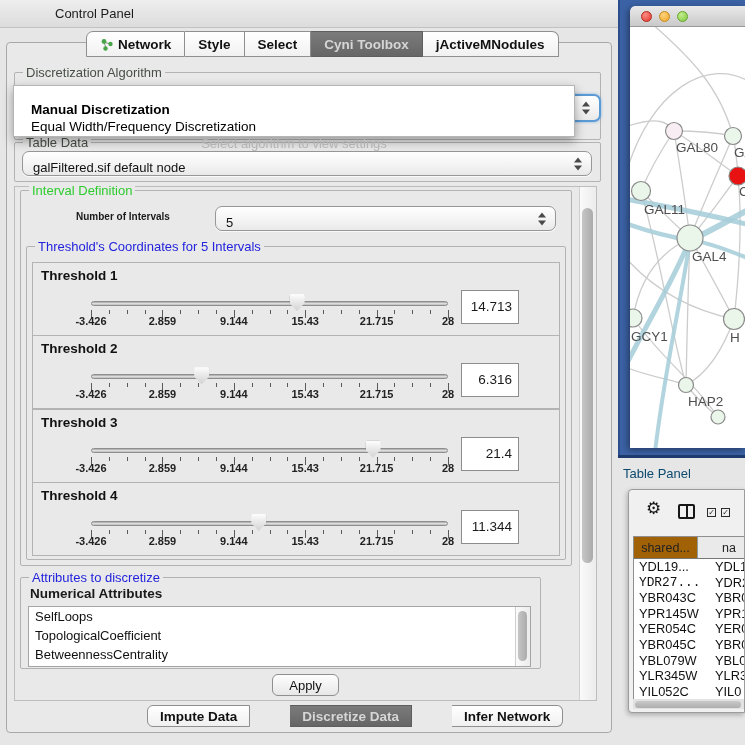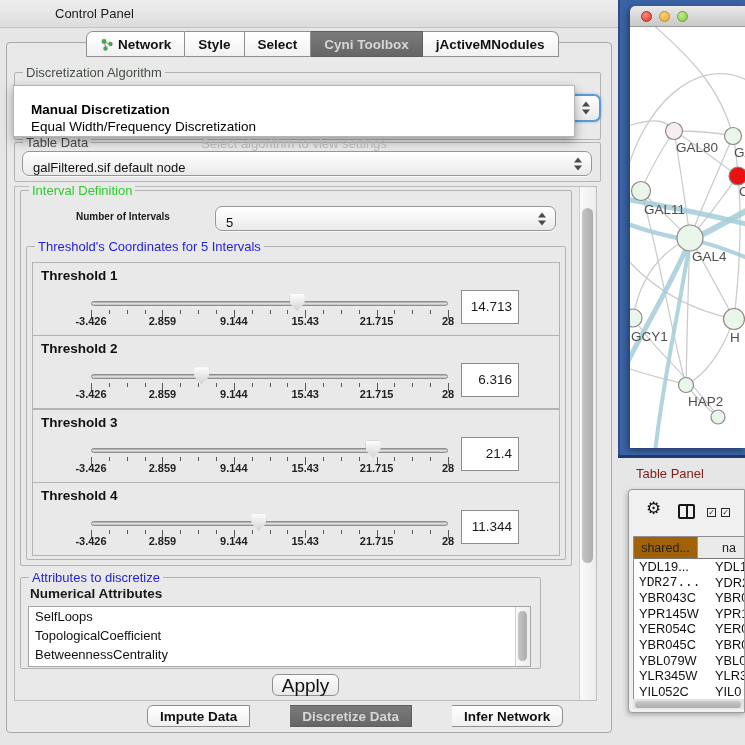--- a/index.html
+++ b/index.html
@@ -74,42 +74,42 @@
     font-weight:bold; color:#222; }
   .val-box { position:absolute; left:428px; top:27px; width:58px; height:34px; background:#fff;
     border:1px solid #8d8d8d; text-align:right; line-height:32px; padding-right:6px; font-size:13.5px; }
 
   
   .attr-list { position:absolute; background:#fff; border:1px solid #a5a5a5; overflow:hidden; }
   .attr-item { padding-left:6px; font-size:13px; line-height:19px; color:#111; white-space:nowrap; }
 
   
   .btn { position:absolute; background:linear-gradient(#fefefe,#e7e7e7); border:1px solid #8f8f8f;
-    border-radius:6px; text-align:center; font-size:19px; color:#111; }
+    border-radius:6px; text-align:center; font-size:13px; color:#111; }
   .bottom-tabstrip { position:absolute; left:147px; top:705px; display:flex; z-index:6;gap:40px; }
   .btab { height:22px; padding:0 12px; display:flex; align-items:center;
     background:linear-gradient(#ffffff,#f0f0f0); border:1px solid #8f8f8f; border-left:none;
     font-size:13.5px; font-weight:bold; color:#111; }
   .btab:first-child { border-left:1px solid #8f8f8f; border-radius:6px 0 0 6px; }
   .btab:last-child { border-radius:0 6px 6px 0; }
   .btab.sel { background:linear-gradient(#7b7b7b,#666); color:#d6d6d6; border-color:#5e5e5e; }
 
   
   .desktop { left:618px; top:0; width:127px; height:455px; background:#3b62a5; border-left:2px solid #2c4d8c; }
   .net-window { left:630px; top:6px; width:115px; height:442px; border-radius:5px 0 0 0;
     box-shadow:-2px 2px 6px rgba(0,0,0,.4); overflow:hidden; }
   .net-titlebar { position:absolute; left:0; top:0; width:100%; height:21px;
     background:linear-gradient(#e9e9e9,#c9c9c9); border-bottom:1px solid #9a9a9a; border-radius:5px 0 0 0; }
   .tl-btn { position:absolute; top:5px; width:11px; height:11px; border-radius:50%; }
   .net-canvas { position:absolute; left:0; top:21px; width:115px; height:421px; background:#fff; }
 
   
   .tp-header { left:618px; top:455px; width:127px; height:33px; background:#e6e6e6;
     border-top:3px solid #1d3a6e; }
-  .tp-title { position:absolute; left:18px; top:8px; font-size:13px; color:#7f1d1d; }
+  .tp-title { position:absolute; left:5px; top:8px; font-size:13px; color:#0c4a6e; }
   .tp-window { left:628px; top:489px; width:117px; height:224px; background:#f0f0f0;
     border:1px solid #9c9c9c; border-radius:4px 0 0 4px; box-shadow:-1px 2px 5px rgba(0,0,0,.25); overflow:hidden; }
   .gear-icon { position:absolute; left:17px; top:10px; font-size:17px; color:#161616; line-height:17px; }
   .split-icon { position:absolute; left:49px; top:14px; width:17px; height:15px; border:2px solid #161616; border-radius:2px; }
   .split-icon::after { content:""; position:absolute; left:5.5px; top:0; width:2px; height:11px; background:#161616; }
   .cb-icon { position:absolute; top:18px; width:9px; height:9px; border:1.5px solid #2a2a2a; font-size:8px;
     line-height:7px; text-align:center; color:#2a2a2a; font-weight:bold; }
   .tbl { position:absolute; left:4px; top:46px; width:113px; height:172px; background:#fff; border:1px solid #8f8f8f; border-right:none; }
   .tbl-head { position:absolute; left:0; top:0; height:22px; display:flex; }
   .th-cell { height:22px; border-right:1px solid #8a9aa2; border-bottom:1px solid #777;

